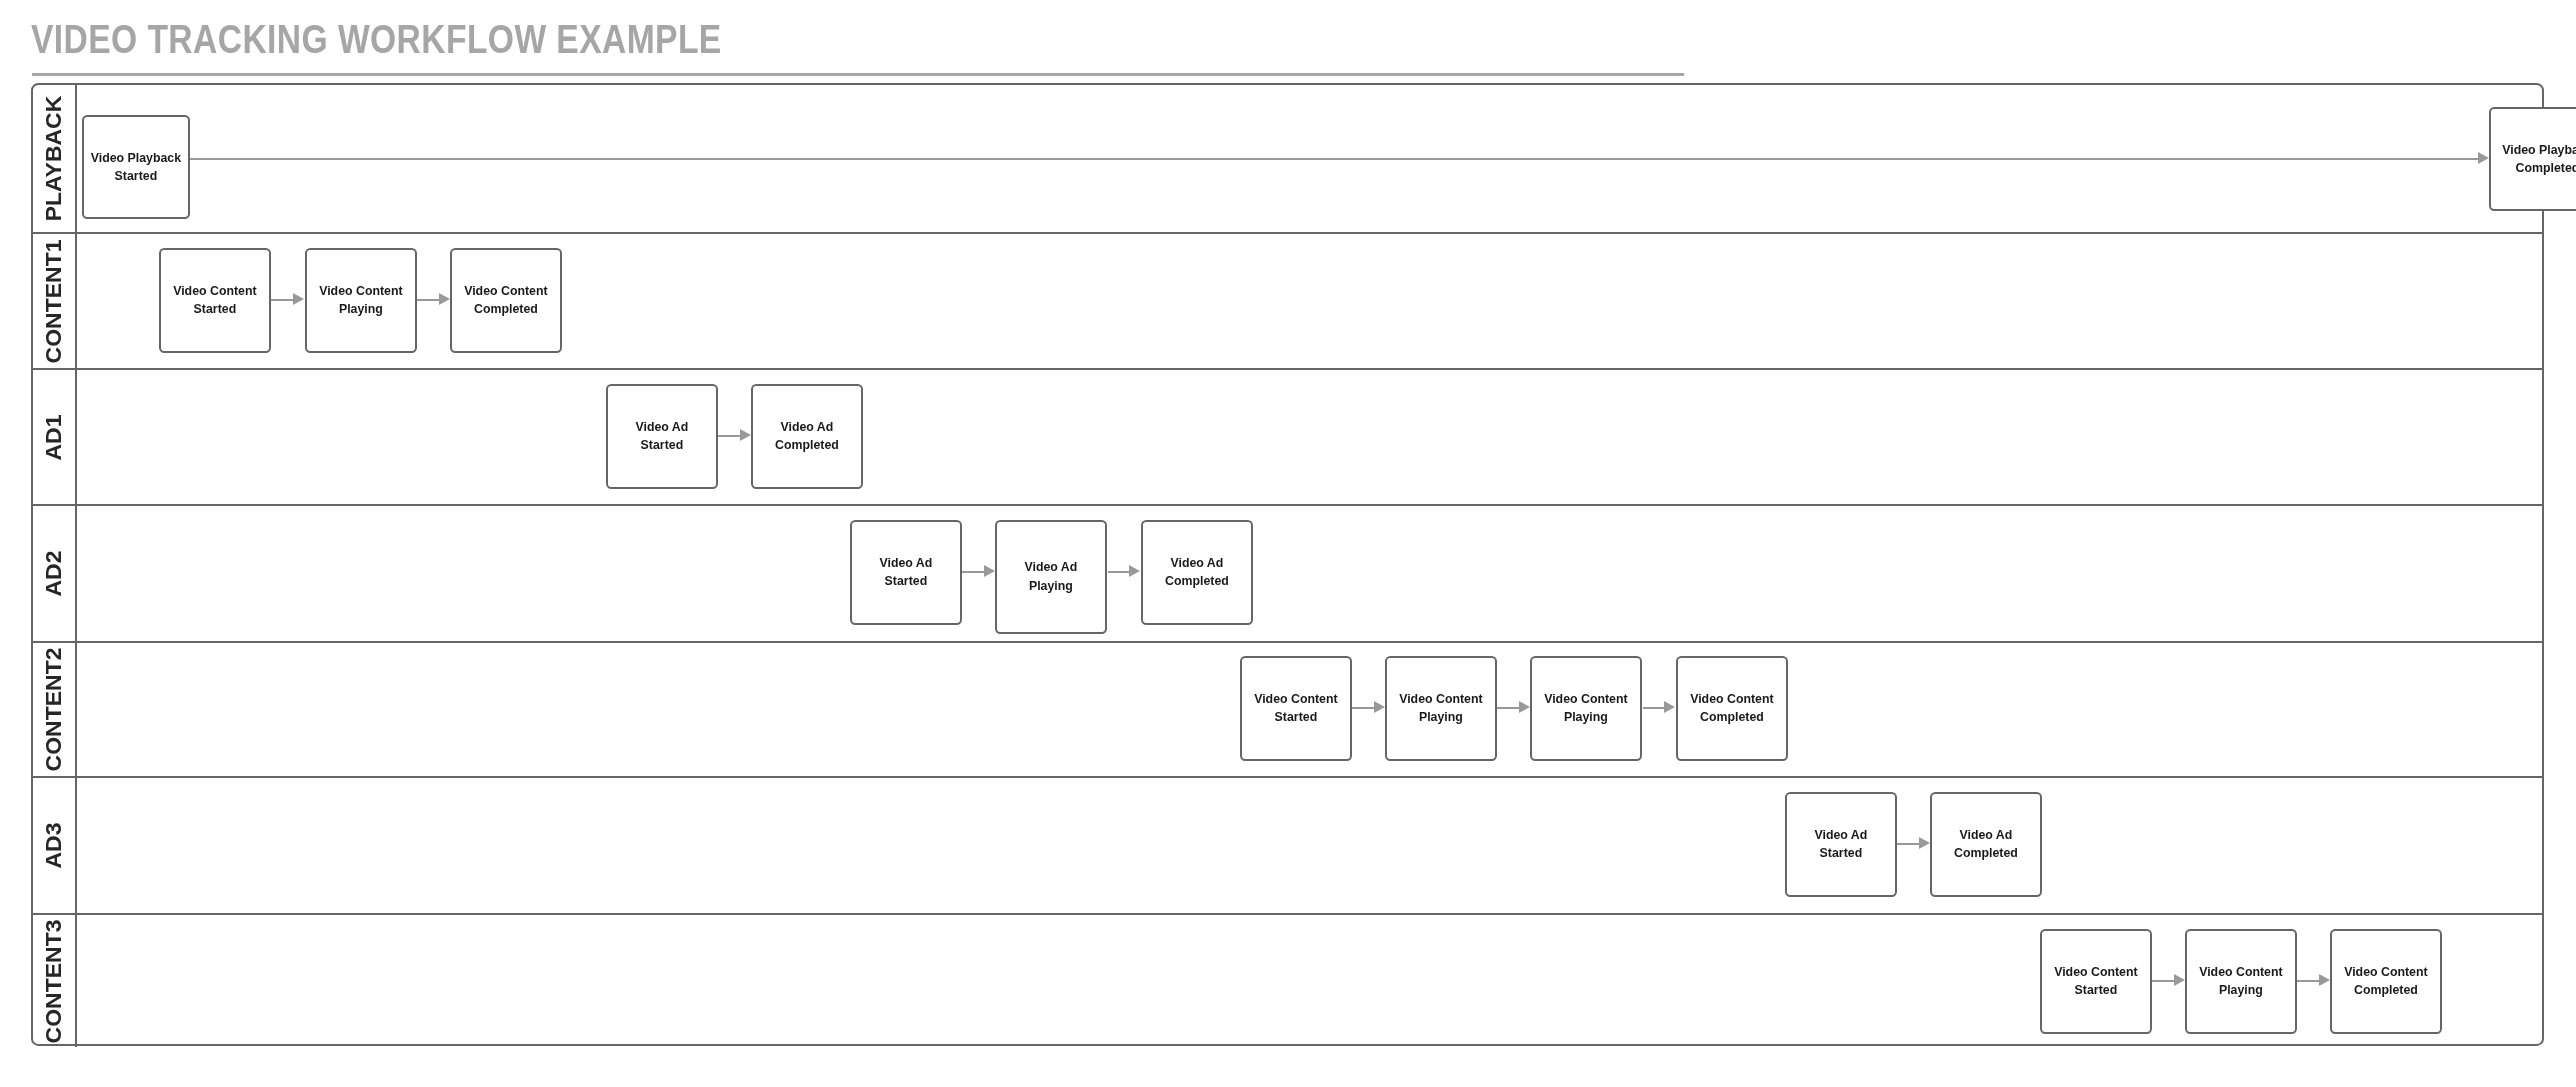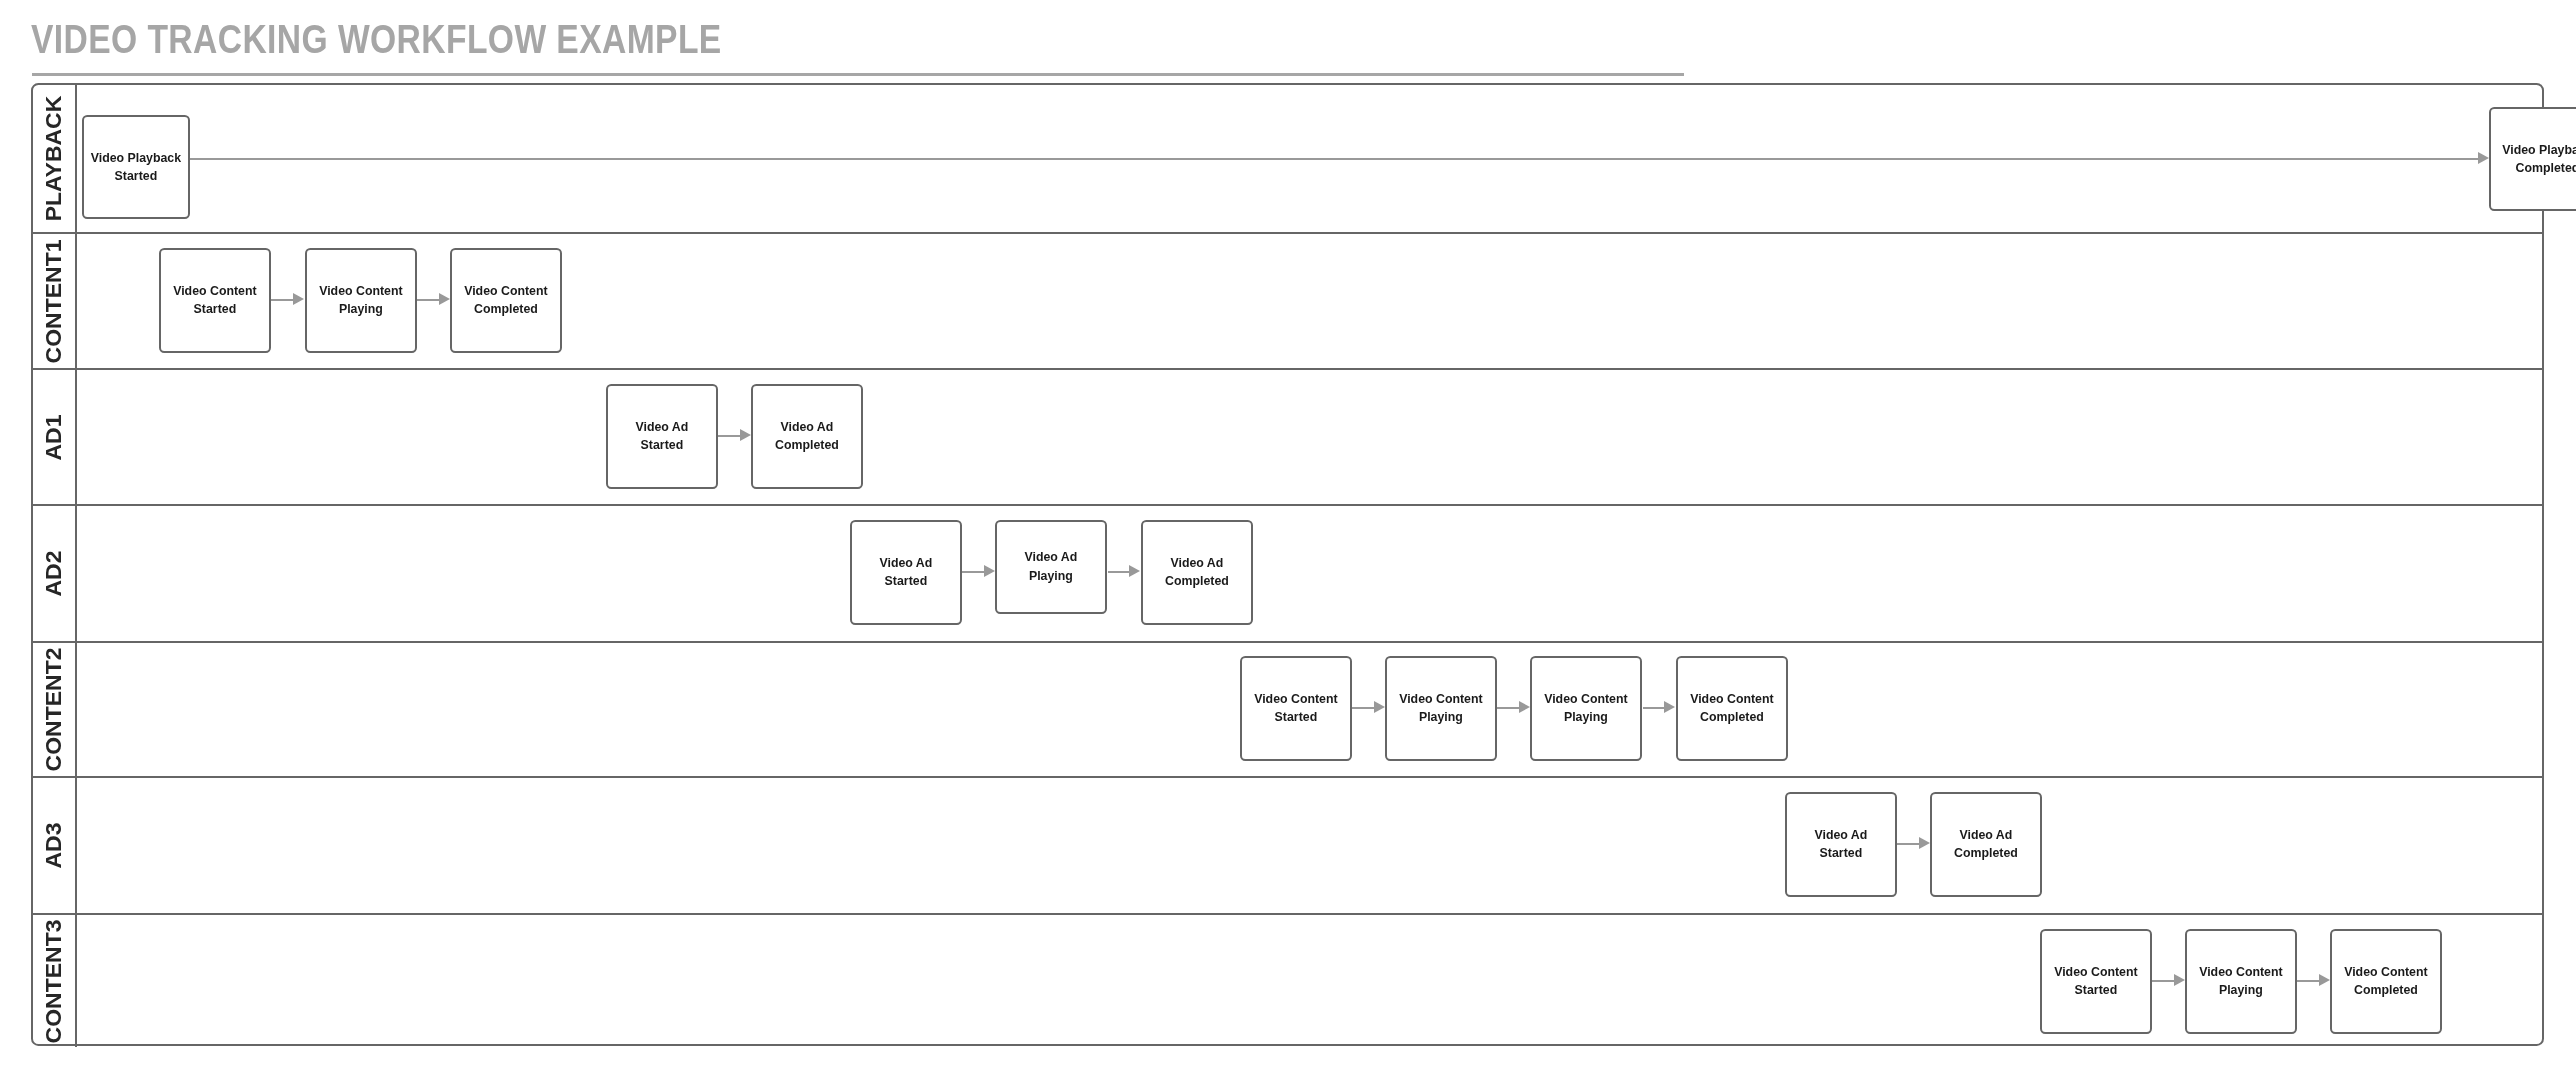--- a/index.html
+++ b/index.html
@@ -144,21 +144,21 @@
     <div class="lane" style="top:421px;height:137px;">
       <div class="lane-label-cell">
         <div class="lane-label">AD2</div>
       </div>
       <div class="lane-body">
         <div class="node" style="left:773px;top:13.5px;width:112px;height:105px;">
           <span>Video Ad Started</span>
         </div>
         <div class="conn" style="left:885px;top:65px;width:22px;"></div>
         <div class="arrow-head" style="left:907px;top:59px;"></div>
-        <div class="node" style="left:918px;top:13.5px;width:112px;height:94px;">
+        <div class="node" style="left:918px;top:13.5px;width:112px;height:114px;">
           <span>Video Ad Playing</span>
         </div>
         <div class="conn" style="left:1031px;top:65px;width:22px;"></div>
         <div class="arrow-head" style="left:1052px;top:59px;"></div>
         <div class="node" style="left:1064px;top:13.5px;width:112px;height:105px;">
           <span>Video Ad Completed</span>
         </div>
       </div>
     </div>
 

